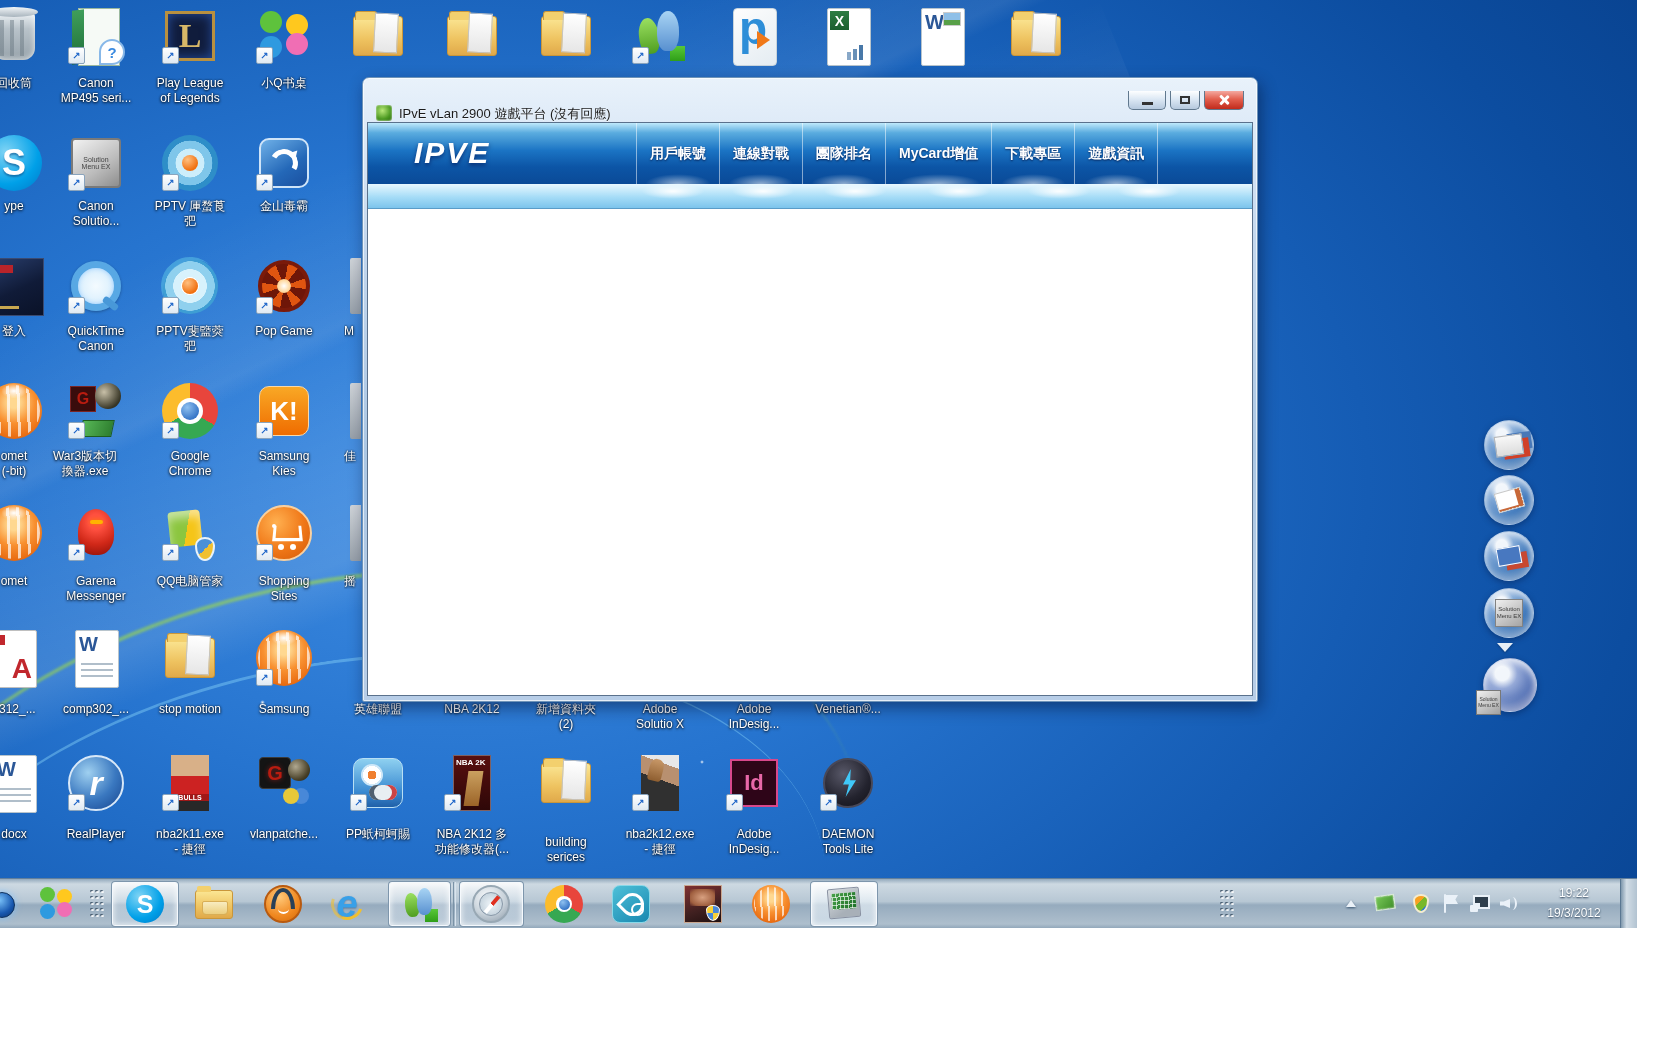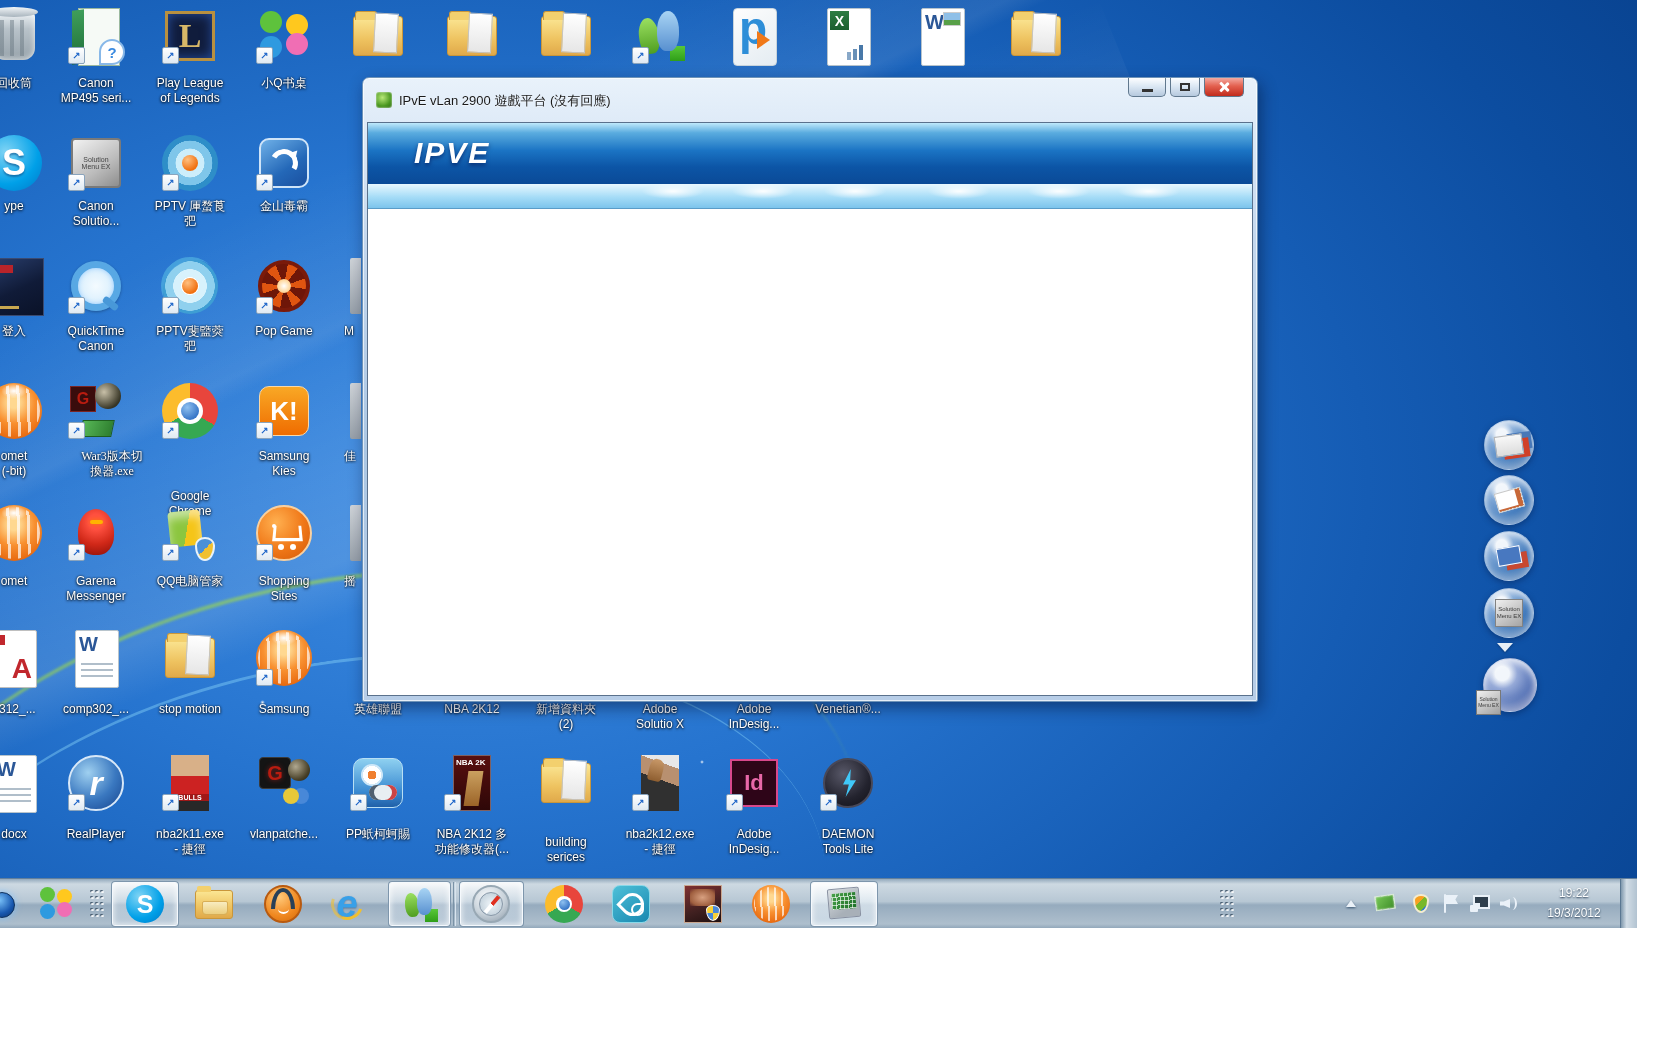--- a/index.html
+++ b/index.html
@@ -109,21 +109,21 @@
   .i-vlanpatch .ib::before{content:"G";left:3px;top:2px;width:30px;height:30px;background:#141414;border:1px solid #3a3a3a;border-radius:4px;color:#b81c10;font-weight:bold;font-size:20px;display:flex;align-items:center;justify-content:center;text-shadow:0 0 5px #802020;}
   .i-vlanpatch .ib::after{right:2px;top:4px;width:22px;height:22px;border-radius:50%;background:radial-gradient(circle at 35% 35%,#b0a890,#484028 65%,#201c10);box-shadow:-8px 26px 0 -3px #e8c838,2px 26px 0 -3px #4888d8;}
   .i-sliver .ib{width:11px;background:linear-gradient(#d0d5da,#98a1aa);border-radius:2px 0 0 2px;}
   .frag-label{overflow:hidden;white-space:nowrap;text-align:left;width:18px;}
 
   
   .win{position:absolute;left:362px;top:77px;width:894px;height:623px;z-index:5;
     background:linear-gradient(#e9f2fb,#c3d7ee 26%,#abc7e4 60%,#b7cde7);
     border:1px solid #6e93b8;border-radius:7px 7px 2px 2px;
     box-shadow:inset 0 0 0 1px rgba(255,255,255,.65),3px 6px 16px rgba(0,10,40,.45);}
-  .titlebar{position:absolute;left:0;top:0;right:0;height:46px;padding-left:40px;}
+  .titlebar{position:absolute;left:0;top:13px;right:0;height:46px;padding-left:40px;}
   .win-ico{position:absolute;left:13px;top:14px;width:16px;height:16px;border-radius:3px;
     background:radial-gradient(circle at 40% 35%,#b8e878,#4a9820 60%,#2c6810);box-shadow:inset 0 0 2px #fff;}
   .win-title{position:absolute;left:36px;top:14px;font-size:13px;color:#1a1a1a;text-shadow:0 1px 0 rgba(255,255,255,.6);white-space:nowrap;}
   .wbtn{position:absolute;top:0;height:19px;border:1px solid #60788e;border-top:none;border-radius:0 0 5px 5px;box-sizing:border-box;display:flex;align-items:center;justify-content:center;}
   .wbtn.min{right:91px;width:38px;background:linear-gradient(#fdfeff,#dce8f4 45%,#b6c9de);}
   .wbtn.max{right:57px;width:30px;background:linear-gradient(#fdfeff,#dce8f4 45%,#b6c9de);}
   .wbtn.close{right:13px;width:40px;background:linear-gradient(#f4a9a0,#e3604f 45%,#c12b1c);}
   .g-min{width:11px;height:3px;background:#333;margin-top:6px;}
   .g-max{width:10px;height:8px;border:2px solid #333;box-sizing:border-box;background:transparent;}
   .g-x{position:relative;width:12px;height:12px;}
@@ -305,21 +305,21 @@
       <div class="dlabel" style="left: 48px; top: 324px;">
         <div>QuickTime</div>
         <div>Canon</div>
       </div>
       <div class="ic i-war3" style="left: 68px; top: 383px;">
         <div class="ib">
           <div class="cards"></div>
         </div>
         <div class="badge">↗</div>
       </div>
-      <div class="dlabel" style="left: 64px; top: 449px; font-family: Liberation Serif, serif;">
+      <div class="dlabel" style="left: 37px; top: 449px;">
         <div>War3版本切</div>
         <div>換器.exe</div>
       </div>
       <div class="ic i-garena" style="left: 68px; top: 505px;">
         <div class="ib"></div>
         <div class="badge">↗</div>
       </div>
       <div class="dlabel" style="left: 48px; top: 574px;">
         <div>Garena</div>
         <div>Messenger</div>
@@ -358,21 +358,21 @@
         <div class="badge">↗</div>
       </div>
       <div class="dlabel" style="left: 142px; top: 324px;">
         <div>PPTV斐盬葖</div>
         <div>弝</div>
       </div>
       <div class="ic i-chrome" style="left: 162px; top: 383px;">
         <div class="ib"></div>
         <div class="badge">↗</div>
       </div>
-      <div class="dlabel" style="left: 142px; top: 449px; margin-top: 40px;">
+      <div class="dlabel" style="left: 142px; top: 449px;">
         <div>Google</div>
         <div>Chrome</div>
       </div>
       <div class="ic i-qqpc" style="left: 162px; top: 505px;">
         <div class="ib"></div>
         <div class="badge">↗</div>
       </div>
       <div class="dlabel" style="left: 142px; top: 574px;">
         <div>QQ电脑管家</div>
       </div>
@@ -562,20 +562,28 @@
       <div class="wbtn max">
           <div class="g-max"></div>
         </div>
       <div class="wbtn close">
           <div class="g-x"></div>
         </div>
     </div>
     <div class="client">
       <div class="menubar">
         <div class="logo">IPVE</div>
+        <div class="tabs" id="tabbar">
+            <div class="tab">用戶帳號</div>
+            <div class="tab">連線對戰</div>
+            <div class="tab">團隊排名</div>
+            <div class="tab">MyCard增值</div>
+            <div class="tab">下載專區</div>
+            <div class="tab">遊戲資訊</div>
+          </div>
       </div>
       <div class="shine"></div>
       <div class="contentarea"></div>
     </div>
   </div>
 
   <div class="bubble" style="left:1484px;top:420px;">
     <div class="b-in b-collage"></div>
   </div>
   <div class="bubble" style="left:1484px;top:475px;">

